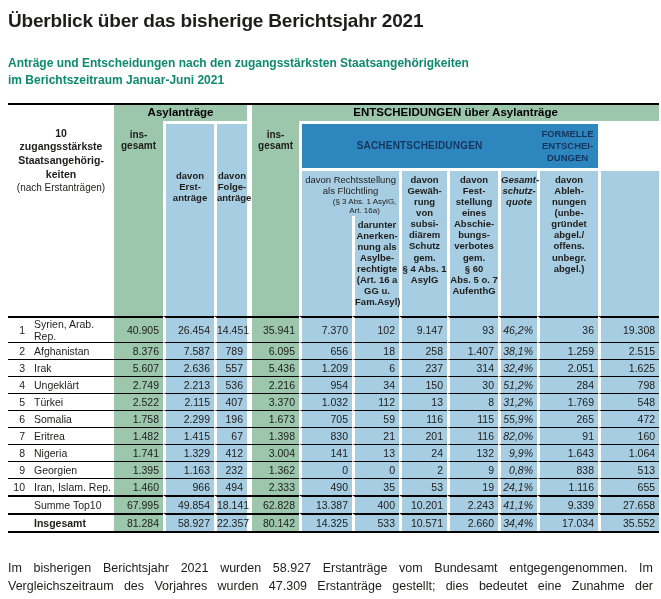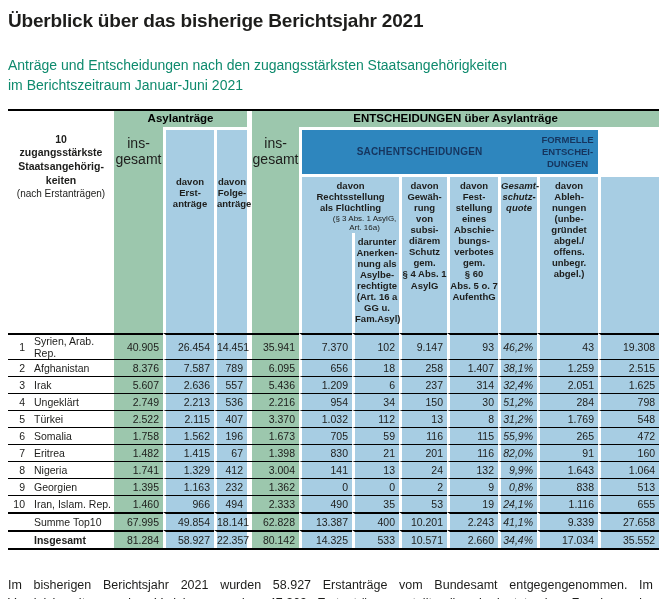--- a/index.html
+++ b/index.html
@@ -7,21 +7,21 @@
     position:relative; width:661px; height:599px; background:#fff;
     font-family:"Liberation Sans", sans-serif; color:#1d1d1b; overflow:hidden;
   }
   .prewrap { white-space:pre-line; }
 
   h1.title {
     margin:10px 8px 0 8px; font-size:19px; font-weight:700;
     letter-spacing:-0.2px; color:#1d1d1b;
   }
   h2.subtitle {
-    margin:23px 8px 0 8px; font-size:14px; font-weight:400;
+    margin:23px 8px 0 8px; font-size:12px; font-weight:700;
     color:var(--heading-green,#0E8A6D); line-height:1.45;
   }
 
   table.stats {
     border-collapse:separate; border-spacing:0; table-layout:fixed;
     width:651px; margin:13px 0 0 8px;
     border-top:2.5px solid #000; border-bottom:2.5px solid #000;
   }
   th, td { margin:0; padding:0; font-weight:normal; }
 
@@ -32,26 +32,26 @@
   .sep   { border-left:3px solid #fff; }
   .wtop  { border-top:3px solid #fff; }
 
   
   thead th { font-size:9.5px; line-height:1.17; text-align:center;margin-top:35px; }
   th.corner { background:#fff; vertical-align:top; padding-top:22px; }
   .corner-title { font-weight:700; font-size:10.5px; line-height:1.3; }
   .corner-note  { font-size:10px; margin-top:1px; }
   th.band { height:16px; vertical-align:middle; font-weight:700; font-size:11.5px; color:#000; }
   th.gap, td.gapd { background:#fff; }
-  th.ins { vertical-align:top; padding-top:8px; font-weight:400; font-size:14px; }
+  th.ins { vertical-align:top; padding-top:8px; font-weight:700; font-size:10px; }
   th.low { vertical-align:top; padding-top:46px; font-weight:700; }
   th.sach { height:44px; vertical-align:middle; font-weight:700; font-size:10px; letter-spacing:0.2px;text-align:center; }
   th.formelleh { height:44px; vertical-align:middle; font-weight:700; font-size:9.5px; line-height:1.25; }
   th.rechts { height:40px; vertical-align:top; padding-top:3px; }
-  .rechts-main { font-weight:700; white-space:pre-line; }
+  .rechts-main { font-weight:400; white-space:pre-line; }
   .rechts-ref  { font-size:8px; margin-top:1px;padding-left:28px; }
   th.colhead { vertical-align:top; padding-top:3px; font-weight:700; }
   th.quotehead { font-style:italic; }
   th.spacer { height:100px; }
 
   
   tbody td { border-top:1.5px solid #000; height:16px; font-size:10.5px; vertical-align:middle; }
   tbody tr:first-child td { border-top-width:2.5px; }
   tbody tr.sum td, tbody tr.grand td { border-top-width:2.5px; }
   td.rank { text-align:right; padding-right:3px; background:#fff; }
@@ -180,21 +180,21 @@
           <td class="num green">40.905</td>
           <td class="num blue sep">26.454</td>
           <td class="num blue sep">14.451</td>
           <td class="gapd"></td>
           <td class="num green">35.941</td>
           <td class="num blue sep">7.370</td>
           <td class="num blue sep">102</td>
           <td class="num blue sep">9.147</td>
           <td class="num blue sep">93</td>
           <td class="num blue sep pct">46,2%</td>
-          <td class="num blue sep">43</td>
+          <td class="num blue sep">36</td>
           <td class="num blue sep">19.308</td>
         </tr>
         <tr>
           <td class="rank">2</td>
           <td class="name">Afghanistan</td>
           <td class="num green">8.376</td>
           <td class="num blue sep">7.587</td>
           <td class="num blue sep">789</td>
           <td class="gapd"></td>
           <td class="num green">6.095</td>
@@ -251,21 +251,21 @@
           <td class="num blue sep">13</td>
           <td class="num blue sep">8</td>
           <td class="num blue sep pct">31,2%</td>
           <td class="num blue sep">1.769</td>
           <td class="num blue sep">548</td>
         </tr>
         <tr>
           <td class="rank">6</td>
           <td class="name">Somalia</td>
           <td class="num green">1.758</td>
-          <td class="num blue sep">1.562</td>
+          <td class="num blue sep">2.299</td>
           <td class="num blue sep">196</td>
           <td class="gapd"></td>
           <td class="num green">1.673</td>
           <td class="num blue sep">705</td>
           <td class="num blue sep">59</td>
           <td class="num blue sep">116</td>
           <td class="num blue sep">115</td>
           <td class="num blue sep pct">55,9%</td>
           <td class="num blue sep">265</td>
           <td class="num blue sep">472</td>

